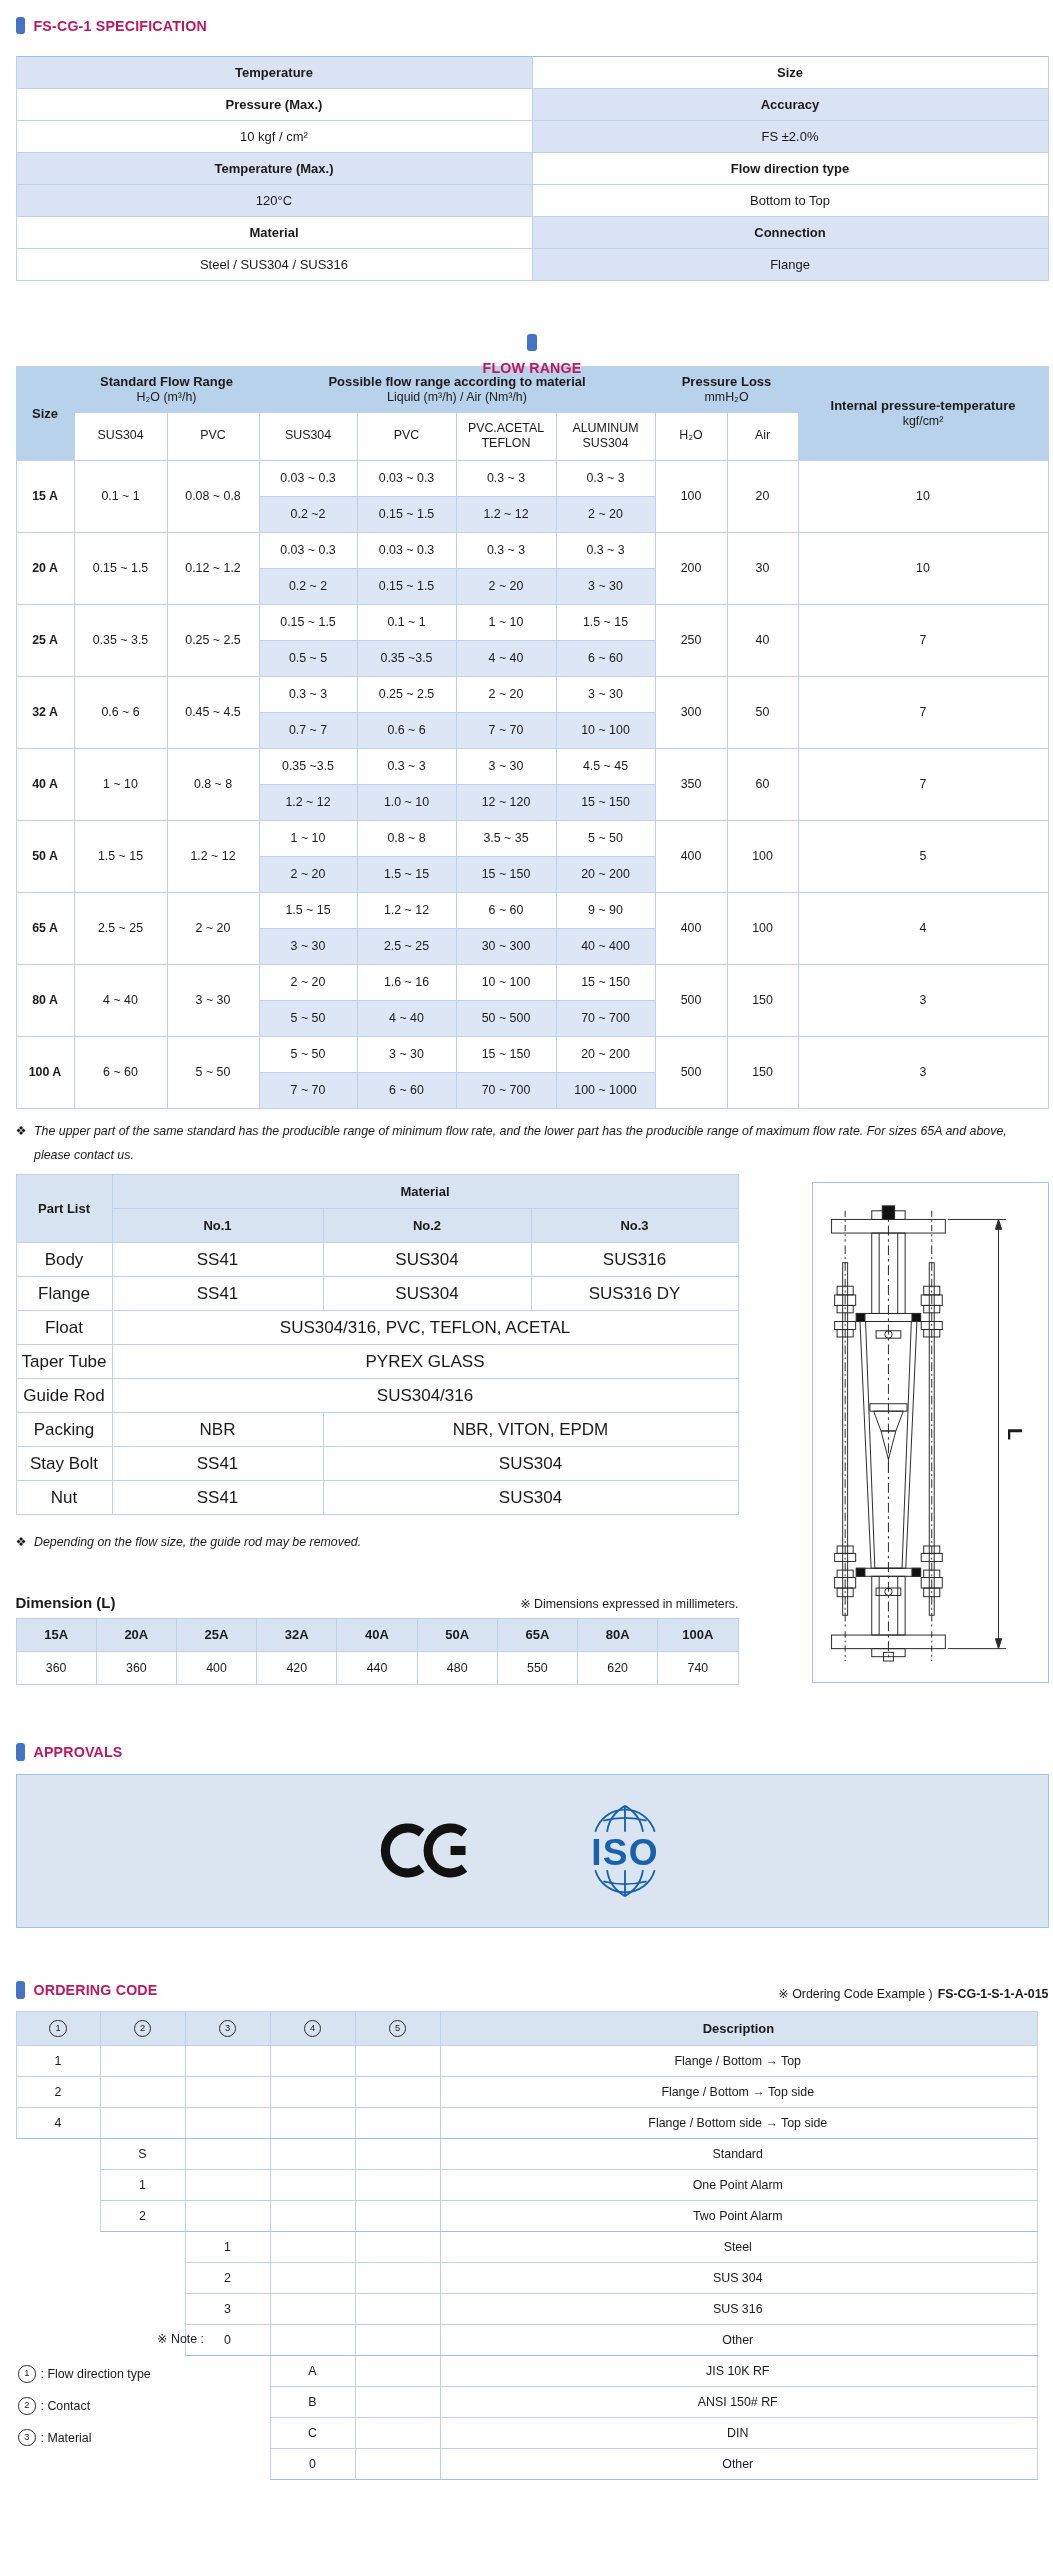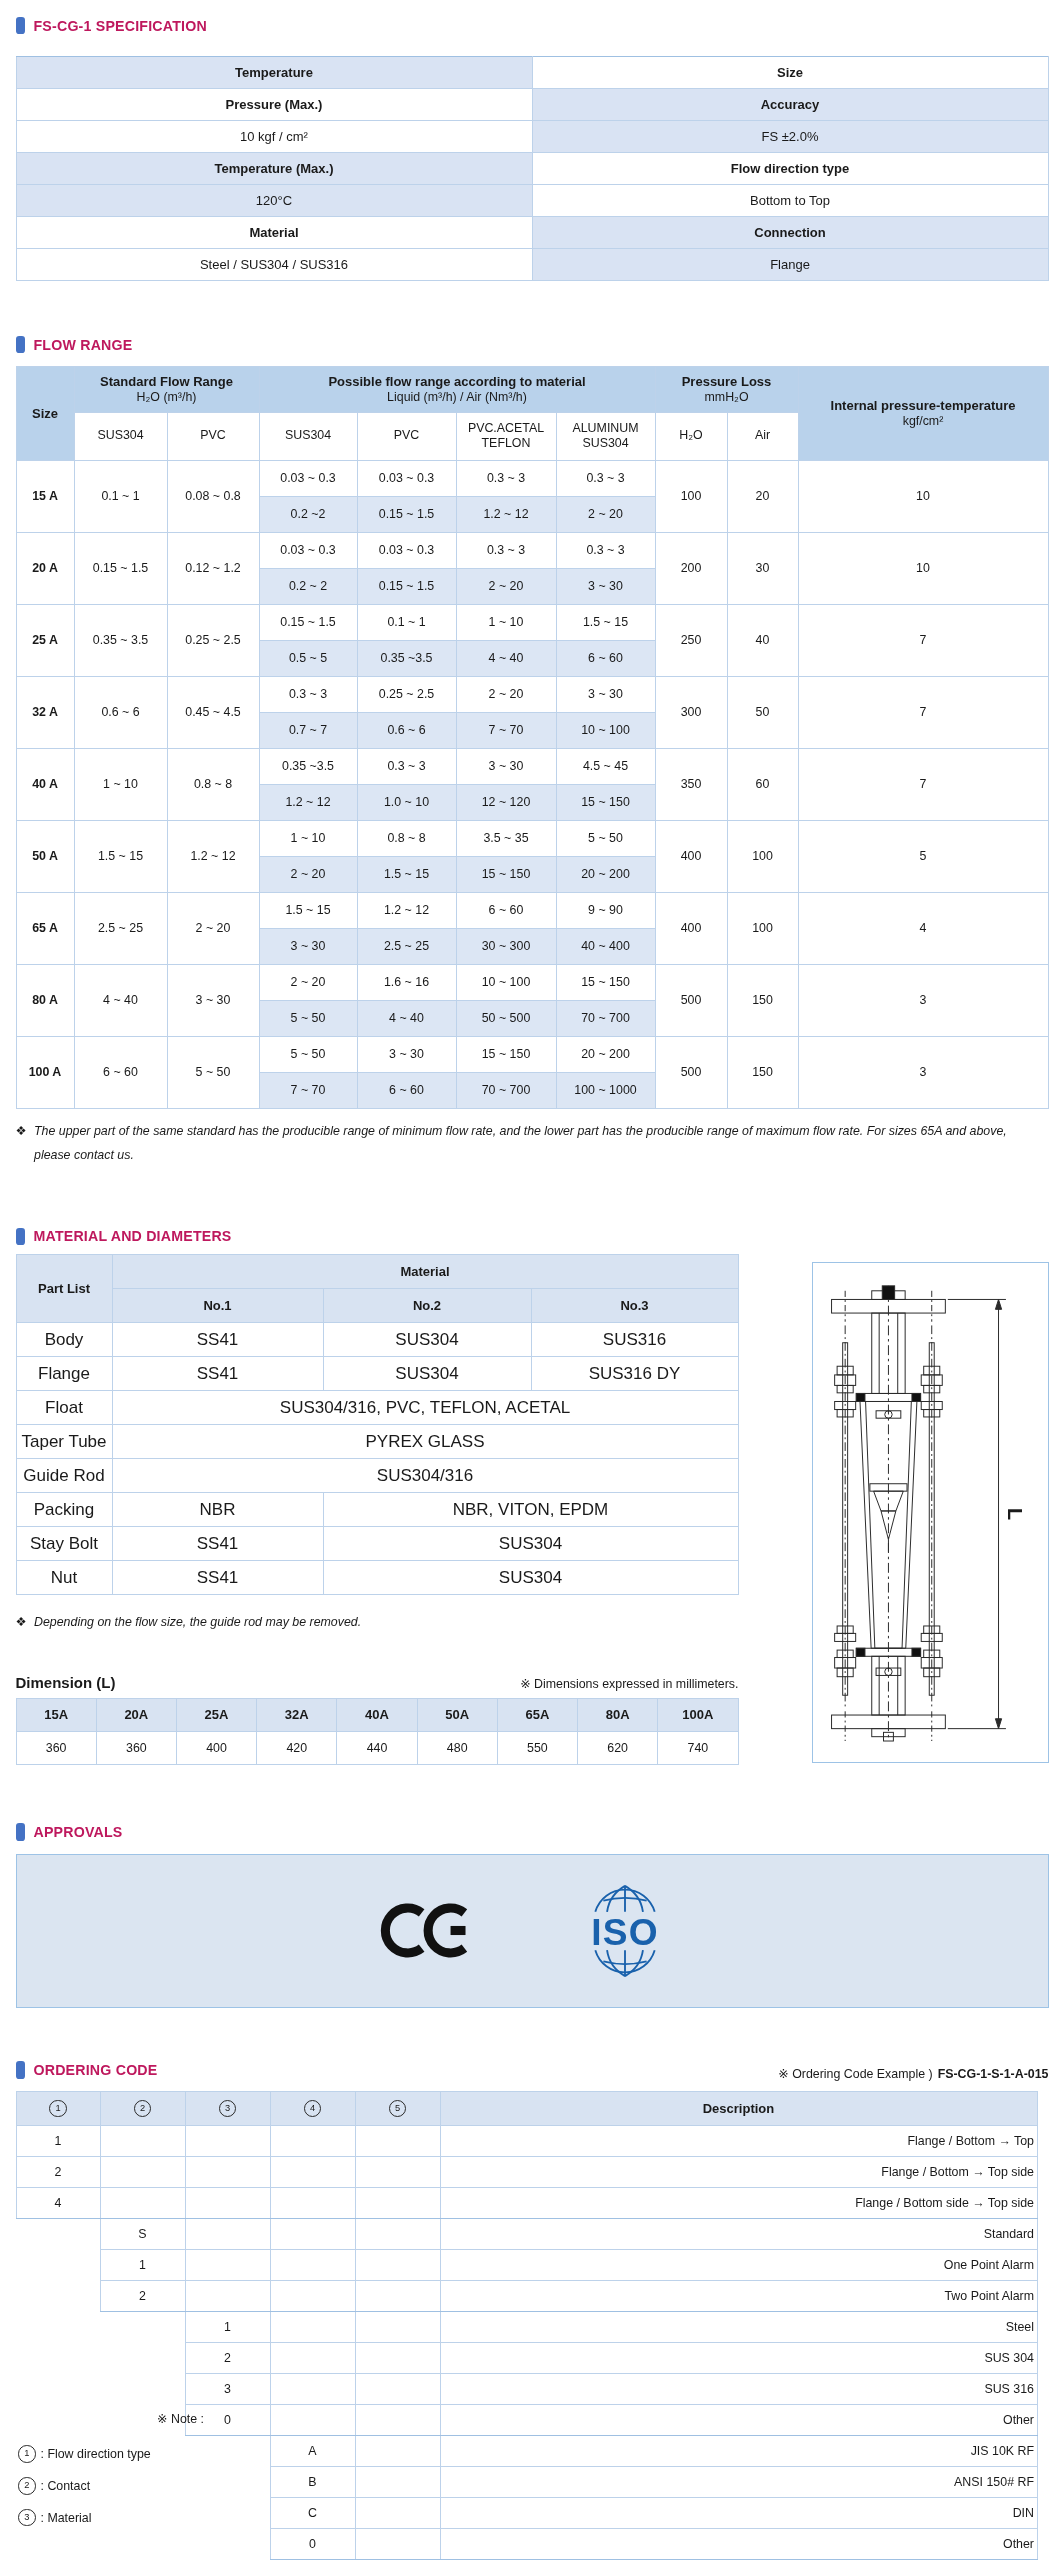--- a/index.html
+++ b/index.html
@@ -15,21 +15,21 @@
   td,th{text-align:center;vertical-align:middle;padding:0 2.5px;overflow:hidden;}
 
   
   .spec{width:1033px;margin-top:20px;border:1.2px solid #9fc0e2;}
   .spec td{height:31px;border:0.9px solid #bdd2ea;font-size:13px;}
   .spec tr.gs td{border-top:1.9px solid #9fc0e2;}
   .spec td.shade{background:#d9e3f3;}
   .spec td.b{font-weight:bold;}
 
   
-  .flow-title{margin-top:53px;}
+  .flow-title{margin-top:53px;flex-direction:column;}
   .flow{width:1033px;margin-top:10.5px;border:1.2px solid #9fc0e2;}
   .flow th,.flow td{border:0.9px solid #bdd2ea;font-size:12.4px;}
   .flow thead tr:first-child th{height:45px;background:#b9d2eb;}
   .flow thead th.possible{background:#ccdcf1;}
   .flow thead th.light{background:#dce6f4;}
   .flow thead .hb{font-weight:bold;font-size:13px;}
   .flow thead .hs{font-weight:normal;font-size:12.4px;margin-top:1.2px;}
   .flow thead tr.subrow th{height:47px;background:#fff;font-weight:normal;white-space:pre-line;line-height:1.25;}
   .flow tbody td{height:35px;background:#fff;}
   .flow tbody tr.gs td{border-top:1.9px solid #9fc0e2;}
@@ -67,21 +67,21 @@
 
   
   .ord-title-row{margin-top:52px;display:flex;justify-content:space-between;align-items:flex-end;}
   .ord-example{font-size:12.4px;}
   .ord-example b{margin-left:5px;}
   .ord-wrap{position:relative;margin-top:10px;}
   .ord{width:1022px;}
   .ord th{height:33px;background:#d8e3f2;border:0.9px solid #bdd2ea;font-size:13px;}
   .ord th.desc-h{font-weight:bold;}
   .ord td{height:30px;border:0.9px solid #bdd2ea;font-size:12.4px;background:#fff;}
-  .ord td.desc{text-align:right;padding-left:1px;}
+  .ord td.desc{text-align:center;padding-left:1px;}
   .ord td.ghost{border:none;background:#fff;}
   .ord tr.ge td:not(.ghost){border-bottom:1.9px solid #9fc0e2;}
   .ord{border-bottom:none;}
   .circ{display:inline-flex;width:15.5px;height:15.5px;border:0.9px solid #2a2a2a;border-radius:50%;
         align-items:center;justify-content:center;font-size:9.3px;line-height:1;font-weight:normal;}
   .ord-notes{position:absolute;left:2.5px;top:320px;width:186px;}
   .note-line{height:15px;margin-bottom:16.7px;display:flex;align-items:center;gap:5px;font-size:12.4px;}
   .note-line:first-child{margin-bottom:21px;justify-content:flex-end;}
 
   svg text{font-family:"Liberation Sans","DejaVu Sans",sans-serif;}
@@ -345,24 +345,20 @@
           <td class="shade">70 ~ 700</td>
           <td class="shade">100 ~ 1000</td>
         </tr>
       </tbody>
   </table>
   <div class="note">
     <span class="marker">❖</span>
     <span class="ntext">The upper part of the same standard has the producible range of minimum flow rate, and the lower part has the producible range of maximum flow rate. For sizes 65A and above, please contact us.</span>
   </div>
 
-  <div class="sec-head mat-title">
-    <div class="sec-bullet"></div>
-    <div class="sec-title">MATERIAL AND DIAMETERS</div>
-  </div>
 
   <div class="mat-flex">
     <div class="mat-left">
       <table class="mat">
         <colgroup>
             <col style="width:96px">
             <col style="width:211px">
             <col style="width:208px">
             <col>
           </colgroup>

